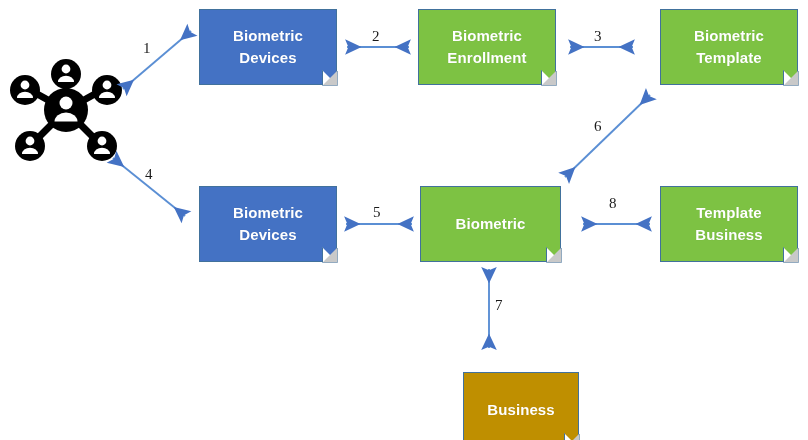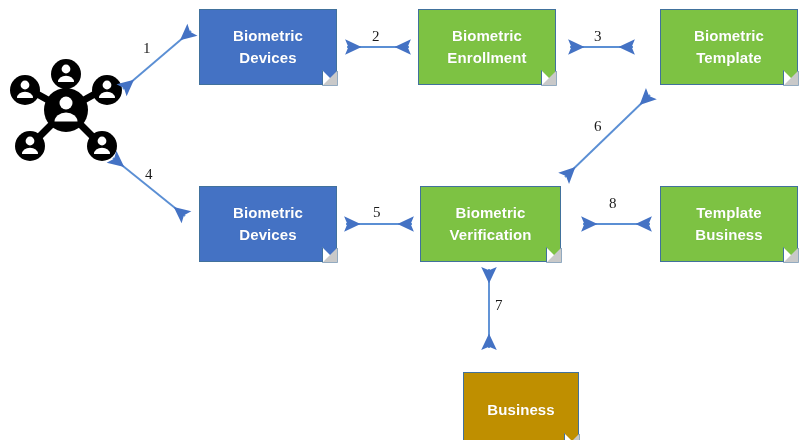--- a/index.html
+++ b/index.html
@@ -190,21 +190,20 @@
         <span class="fold-flap"></span>
       </div>
       <div class="node blue" style="left: 199px; top: 186px; width: 138px; height: 76px;">
         <span class="line">Biometric</span>
         <span class="line">Devices</span>
         <span class="fold-cut"></span>
         <span class="fold-flap"></span>
       </div>
       <div class="node green" style="left: 420px; top: 186px; width: 141px; height: 76px;">
         <span class="line">Biometric</span>
-        <span class="line">Verification</span>
         <span class="fold-cut"></span>
         <span class="fold-flap"></span>
       </div>
       <div class="node green" style="left: 660px; top: 186px; width: 138px; height: 76px;">
         <span class="line">Template</span>
         <span class="line">Business</span>
         <span class="fold-cut"></span>
         <span class="fold-flap"></span>
       </div>
       <div class="node gold" style="left: 463px; top: 356px; width: 116px; height: 76px; margin-top: 16px;">

